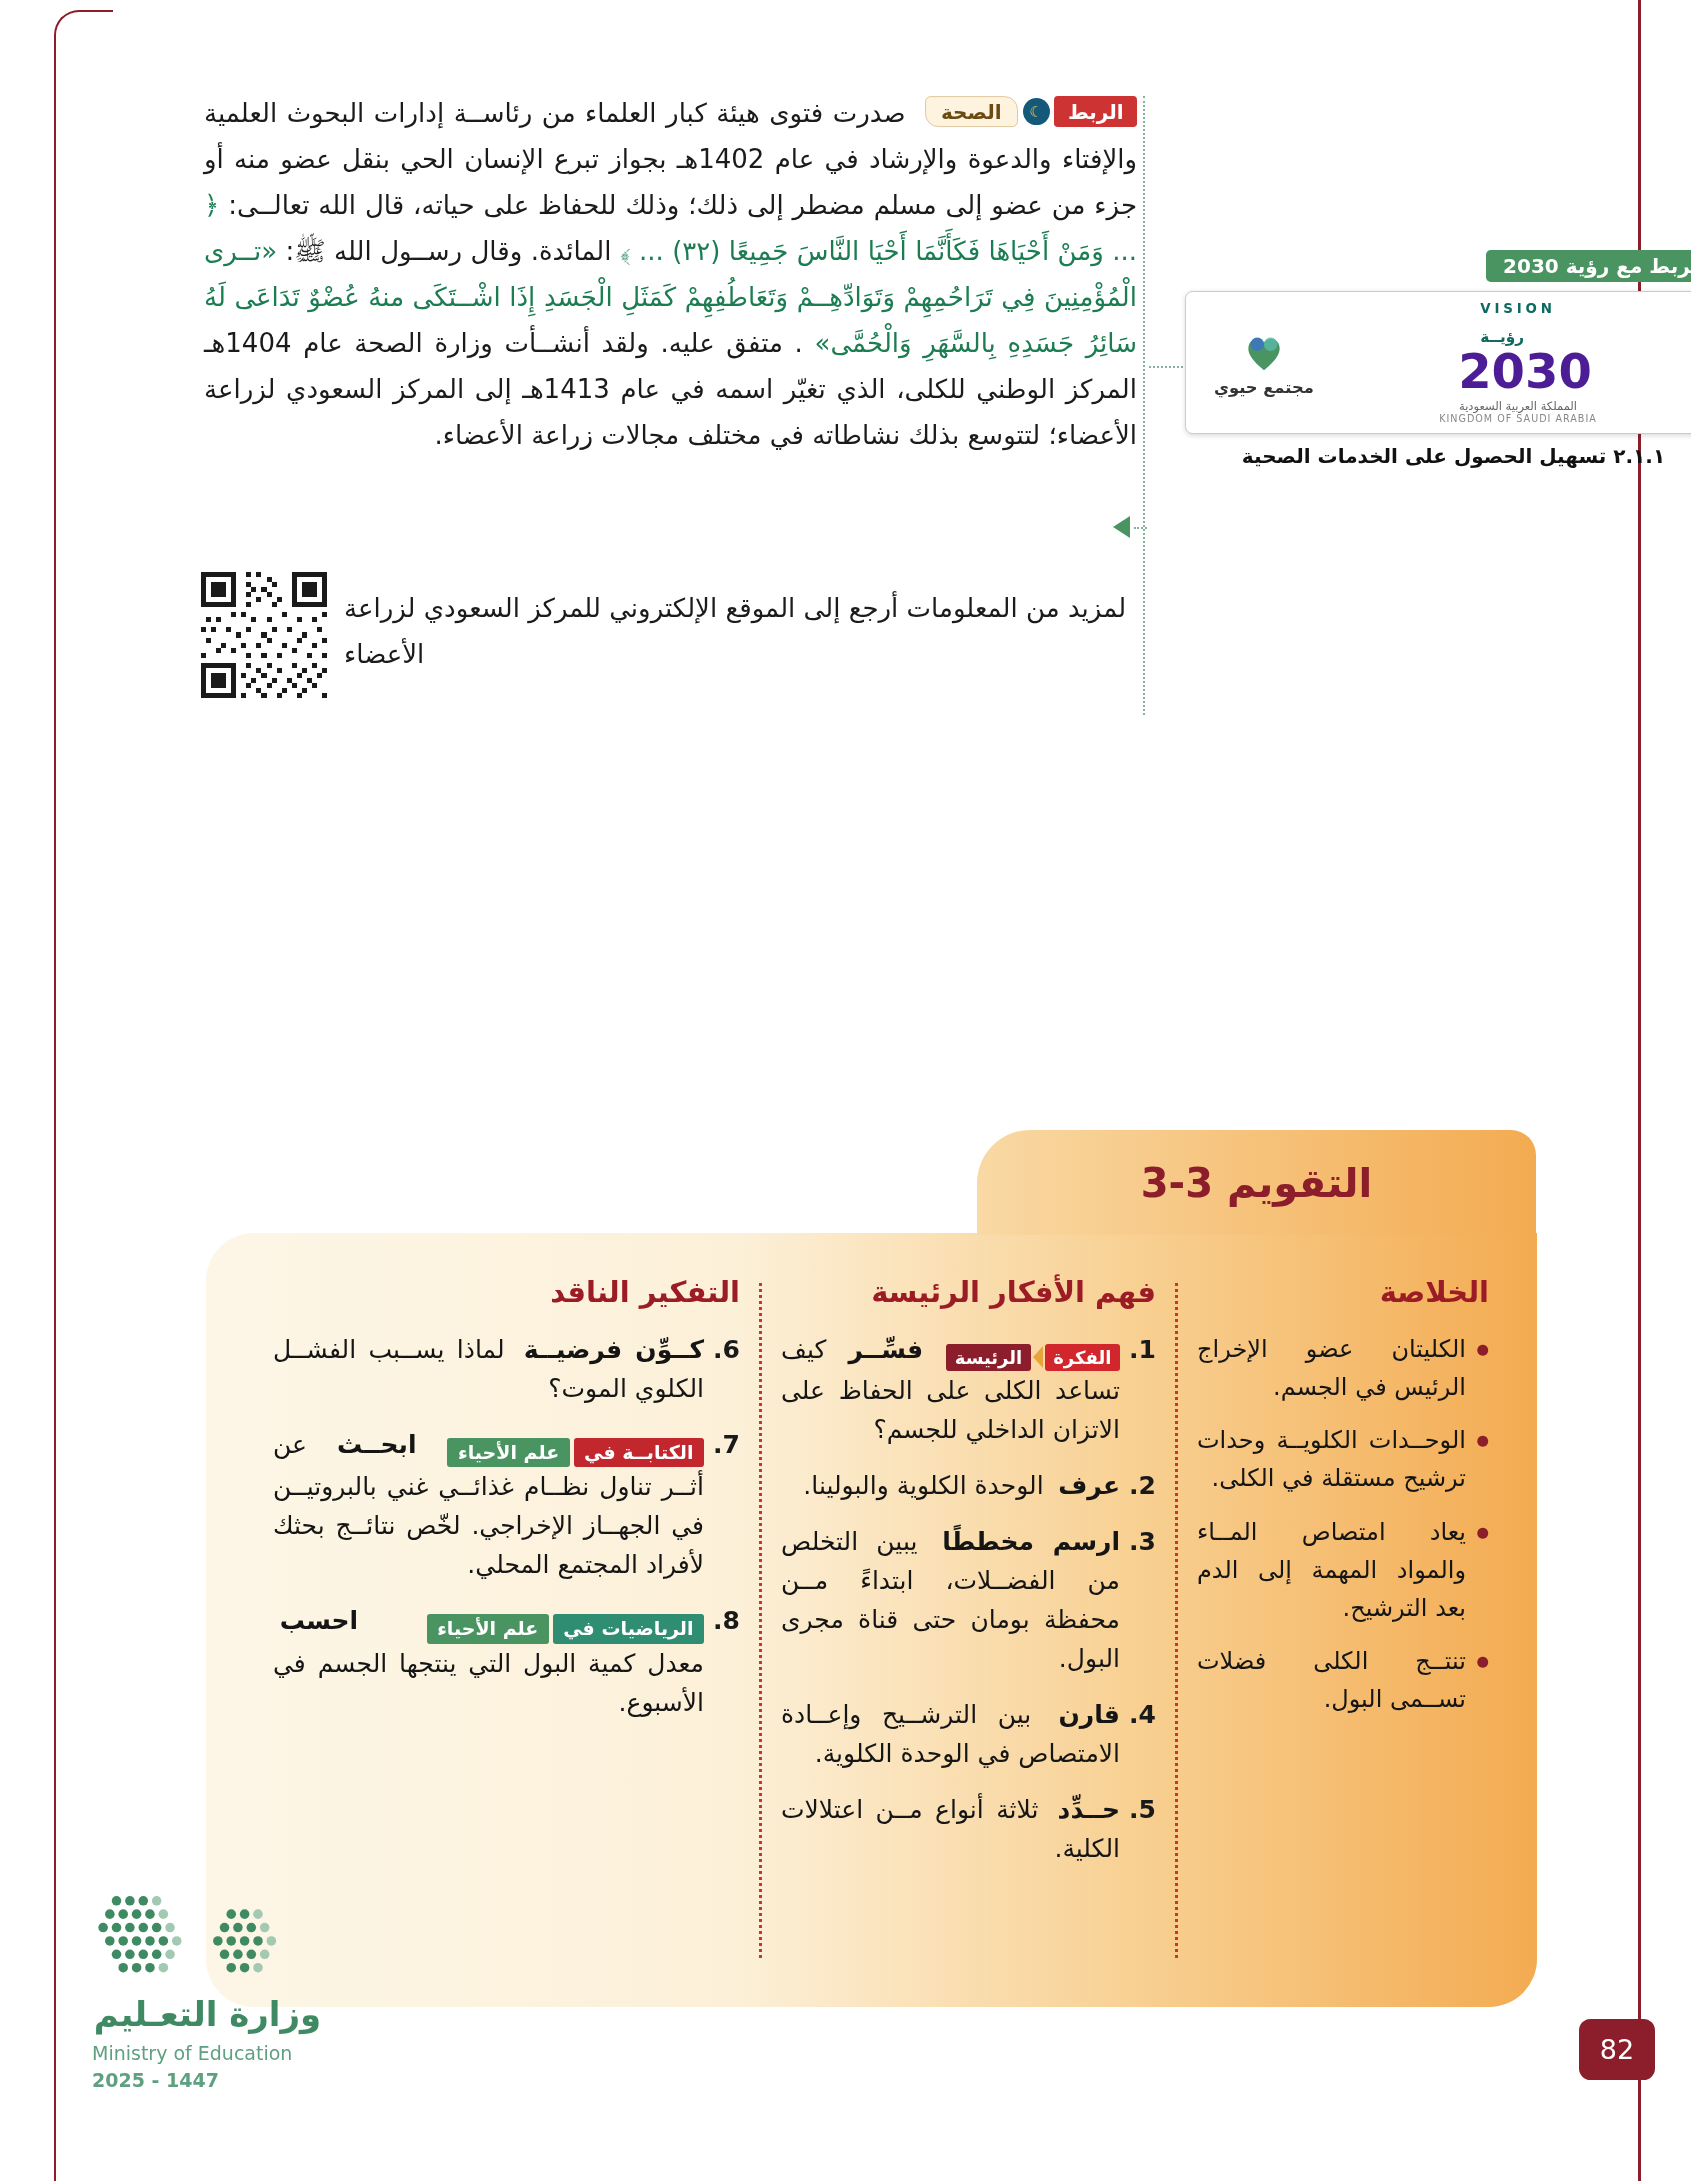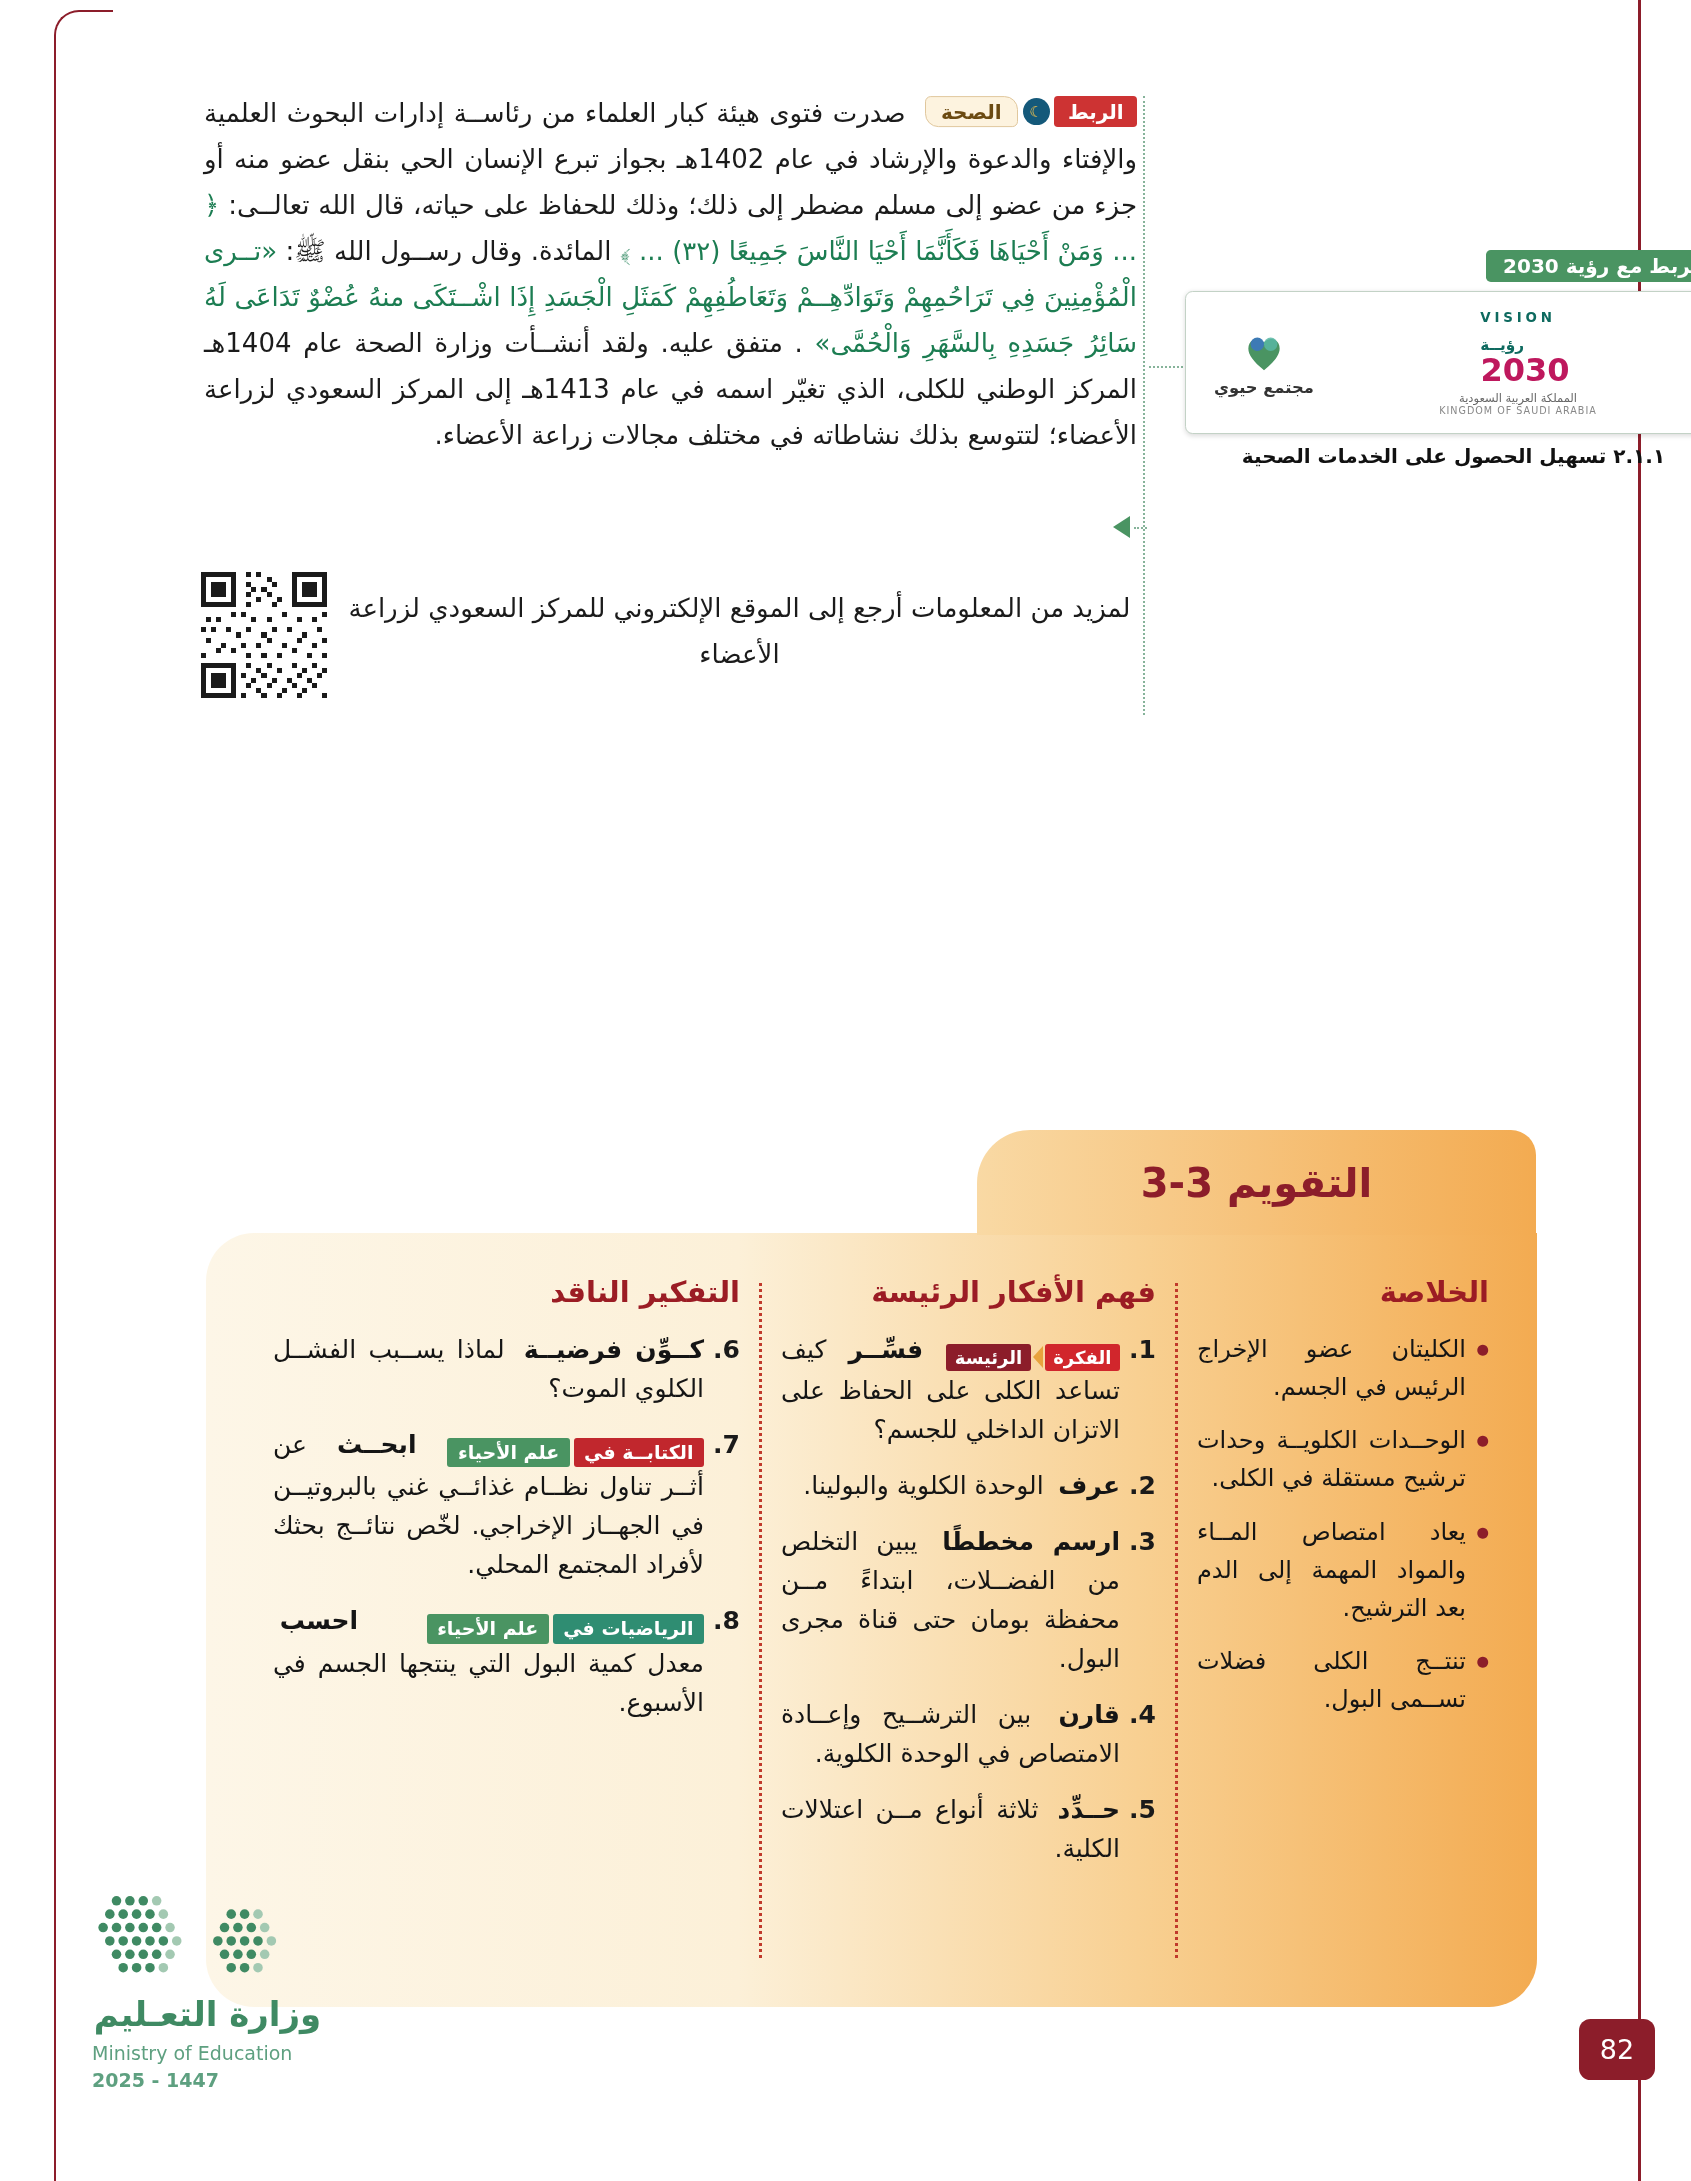--- a/index.html
+++ b/index.html
@@ -20,42 +20,42 @@
   .lb-link{background:#cd3333;color:#fff;font-weight:bold;font-size:20px;padding:3.8px 13.4px;border-radius:3.8px;line-height:1.2;}
   .lb-icon{width:27px;height:27px;border-radius:50%;background:#14597a;color:#f3c14b;font-size:15.3px;
     display:flex;align-items:center;justify-content:center;margin:0 4.8px;}
   .lb-tab{background:#fdf3df;border:1.4px solid #e0c79d;color:#6b4a12;font-weight:bold;font-size:20px;
     padding:2.9px 15.3px;border-radius:5.7px 13.4px 5.7px 13.4px;line-height:1.2;}
 
   
   .qr{position:absolute;left:201px;top:572px;width:126px;height:126px;}
   .qr svg{width:100%;height:100%;}
   .qr-caption{position:absolute;left:344px;top:585px;width:791px;font-size:26px;line-height:46px;
-    color:#1b1b1b;text-align:center;}
+    color:#1b1b1b;text-align:left;}
 
   
   .margin-dots{position:absolute;left:1143px;top:96px;height:619px;border-left:2.9px dotted #86b39a;}
   .conn-h{position:absolute;left:1149px;top:366px;width:38px;border-top:2.9px dotted #86b39a;}
   .conn-h2{position:absolute;left:1134px;top:527px;width:13.4px;border-top:2.9px dotted #86b39a;}
   .arrow-left{position:absolute;left:1113px;top:516px;width:0;height:0;
     border-top:11.5px solid transparent;border-bottom:11.5px solid transparent;border-right:17px solid #4a9462;}
 
   
   .vision{position:absolute;left:1185px;top:250px;width:537px;display:flex;flex-direction:column;}
   .v-label{margin-left:auto;background:#4a9462;color:#fff;font-size:20px;font-weight:bold;
     padding:3.8px 17px;border-radius:4.8px;}
   .v-card{margin-top:9.6px;background:#fff;border:1.9px solid #c3d2c6;border-radius:7.6px;
     box-shadow:0 1.9px 5.7px rgba(0,0,0,.14);display:flex;align-items:center;padding:9.6px 13.4px;height:143px;}
   .v-comm{width:129px;display:flex;flex-direction:column;align-items:center;gap:3.8px;}
   .v-theme{font-size:16.3px;color:#333;font-weight:bold;}
   .v-logo{flex:1;display:flex;flex-direction:column;align-items:center;}
   .v-row{display:flex;gap:11.5px;font-size:13.4px;color:#0e6a5f;align-items:baseline;flex-direction:column;}
   .ven{letter-spacing:3.8px;font-weight:bold;}
   .var{font-size:15.3px;font-weight:bold;}
-  .v-year{font-size:32px;font-weight:bold;color:#be185d;line-height:1.05;margin-left:14px;}
+  .v-year{font-size:48px;font-weight:bold;color:#4c1d95;line-height:1.05;margin-left:14px;}
   .v-k-ar{font-size:11.5px;color:#666;margin-top:2.9px;}
   .v-k-en{font-size:9.6px;color:#888;letter-spacing:1px;}
   .v-caption{margin-top:9.6px;font-size:20px;font-weight:bold;color:#111;text-align:center;}
 
   
   .panel{position:absolute;left:206px;top:1233px;width:1331px;height:774px;
     border-radius:48px 0 48px 48px;
     background:linear-gradient(to right,#fdf6e7 0%,#fcf0d8 40%,#f8d092 70%,#f3ab51 100%);}
   .assess-tab{position:absolute;left:977px;top:1130px;width:559px;height:105px;
     background:linear-gradient(to right,#f9d9a4,#f3ab51);border-radius:53px 25px 0 0;

